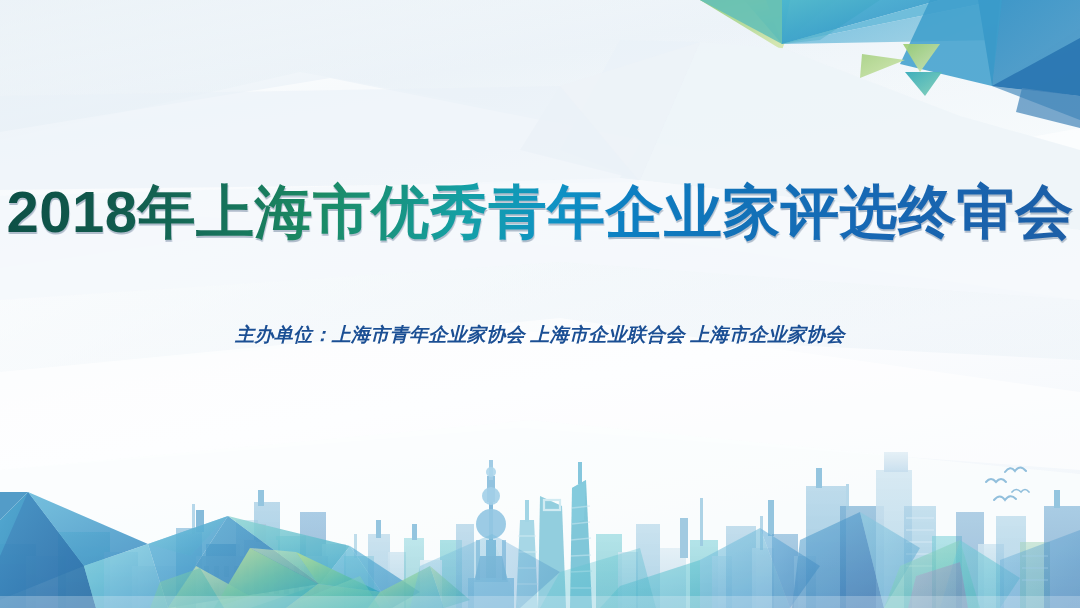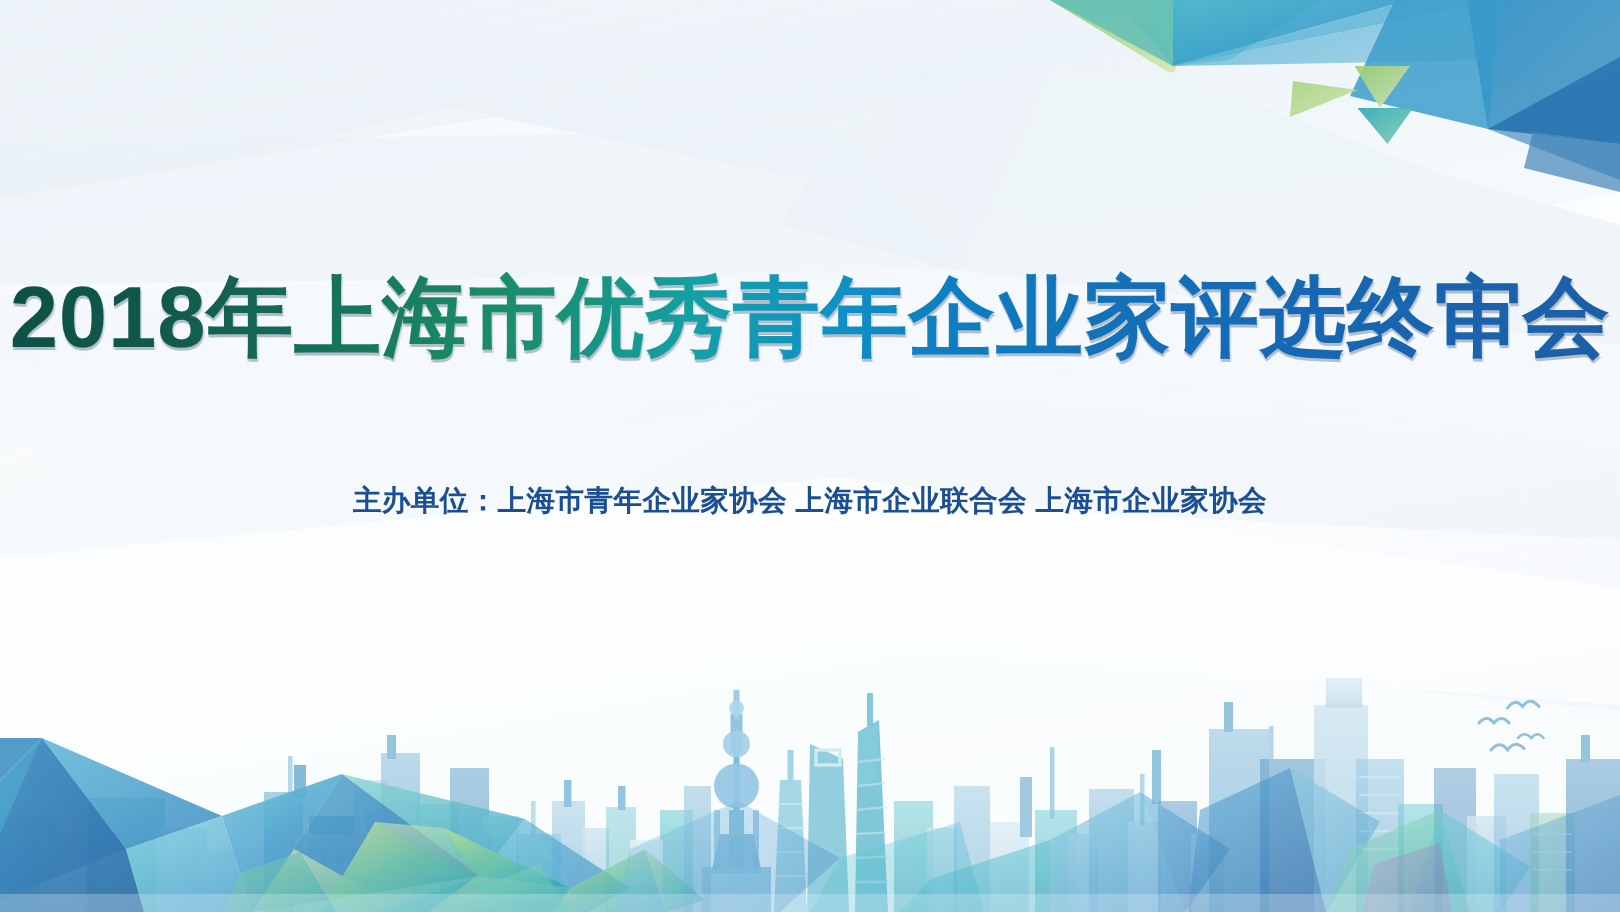--- a/index.html
+++ b/index.html
@@ -80,20 +80,21 @@
   }
 
   
   #subtitle-block {
     position: absolute;
     left: 0;
     top: 322px;
     width: 1080px;
     text-align: center;
     z-index: 40;
+    font-style: italic;
   }
   #subtitle {
     display: inline-block;
     margin: 0;
     font-size: 19px;
     line-height: 26px;
     font-weight: 700;
     letter-spacing: 0.3px;
     white-space: nowrap;
     color: #1b4f94;

